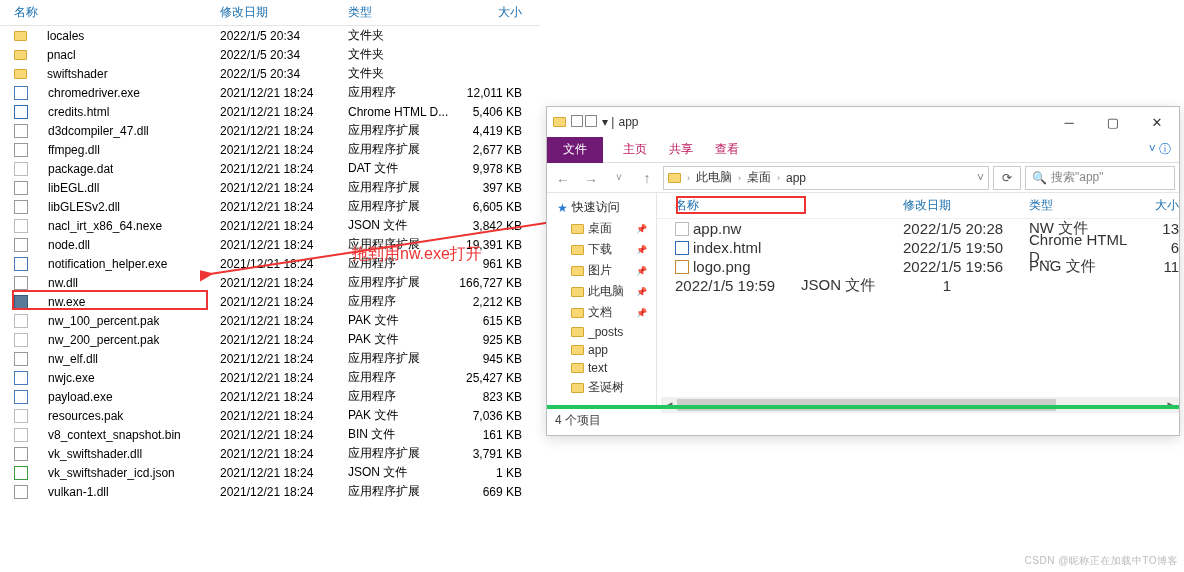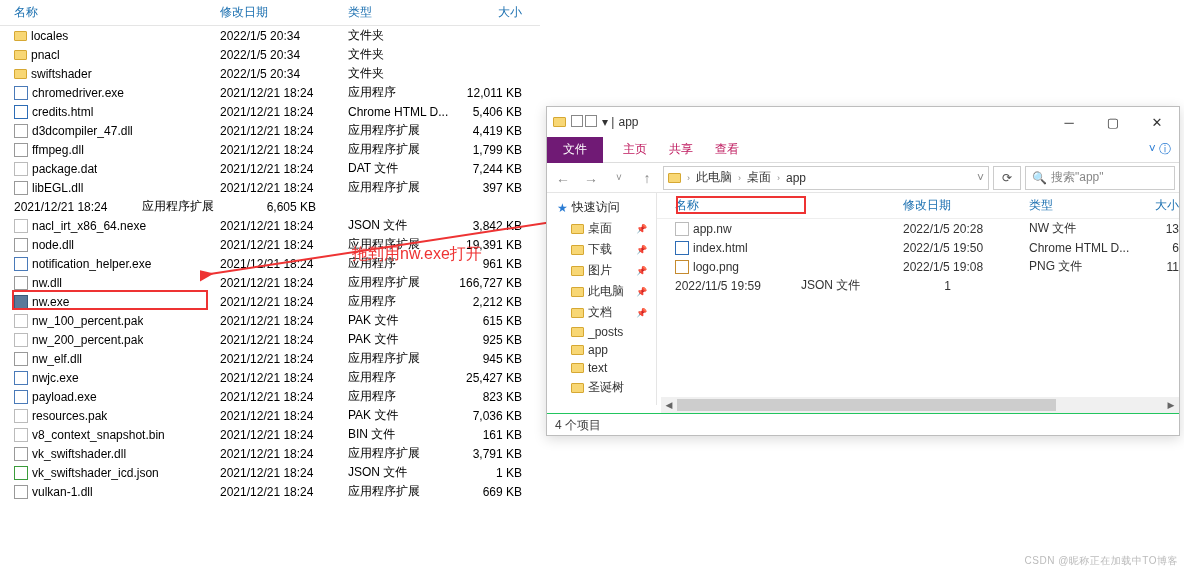--- a/index.html
+++ b/index.html
@@ -34,21 +34,21 @@
   .cs { width: 80px; text-align: right; padding-right:8px;}
   .file-list { }
   .file-row {
     display: flex;
     align-items: center;
     padding: 1px 0 1px 14px;
     height: 19px;
     font-size: 12px;
     color: #000;
   }
-  .file-row .cn { display:flex; align-items:center; gap:4px; }
+  .file-row .cn { display:flex; align-items:center; gap:20px; }
   .ico { width:14px; height:14px; display:inline-flex; align-items:center; justify-content:center; font-size:11px; }
   .ico-folder { background:#f8d775; border:1px solid #d6a833; border-radius:1px; width:13px; height:10px; }
   .ico-dll { background:#fff; border:1px solid #999; }
   .ico-exe { background:#fff; border:1px solid #4a7ab8; }
   .ico-file { background:#fff; border:1px solid #bbb; }
   .ico-html { background:#fff; border:1px solid #2d6cb5; }
   .ico-json { background:#fff; border:1px solid #3a9b3a; }
   .ico-png { background:#fff; border:1px solid #c58a2e; }
   .ico-nw { background:#5a7a9a; border:1px solid #3a5a7a; }
   .highlight-nw {
@@ -95,24 +95,24 @@
   .search-box { width:150px; height:24px; border:1px solid #ccc; display:flex; align-items:center; padding:0 6px; color:#888; gap:4px;}
   .explorer-body { display:flex; height:212px; }
   .nav-pane { width:114px; border-right:1px solid #e5e5e5; padding:4px 0; overflow:hidden;}
   .nav-item { display:flex; align-items:center; gap:4px; padding:2px 4px 2px 10px; font-size:12px; color:#222;}
   .nav-item.sub { padding-left:24px; color:#333;}
   .nav-star { color:#2b7cd3; }
   .pin { color:#999; font-size:9px; margin-left:auto; margin-right:4px;}
   .content-pane { flex:1; display:flex; flex-direction:column;}
   .r-header { display:flex; padding:4px 0 4px 18px; color:#1a6fb0; font-size:12px; border-bottom:1px solid #eee;}
   .rn { width:228px;} .rd { width:126px;} .rt { width:110px;} .rs { width:40px; text-align:right;}
-  .r-row { display:flex; align-items:center; padding:1px 0 1px 18px; height:19px; font-size:12px;}
+  .r-row { display:flex; align-items:center; padding:1px 0 1px 18px; height:19px; font-size:15px;}
   .r-row .rn { display:flex; align-items:center; gap:4px;}
   .highlight-app { position:absolute; left:676px; top:196px; width:130px; height:18px; border:2px solid #e33; pointer-events:none;}
-  .statusbar { height:22px; border-top:1px solid #22c55e; padding:3px 8px; font-size:12px; color:#444; position:absolute; bottom:0; left:0; right:0;}
+  .statusbar { height:22px; border-top:4px solid #22c55e; padding:3px 8px; font-size:12px; color:#444; position:absolute; bottom:8px; left:0; right:0;}
   .scrollbar { position:absolute; bottom:22px; left:114px; right:0; height:16px; background:#f0f0f0; display:flex; align-items:center;}
   .scrollbar .sb-btn{ width:16px; height:16px; display:flex; align-items:center; justify-content:center; color:#666; font-size:9px;}
   .scrollbar .sb-track{ flex:1; height:16px; background:#f0f0f0; position:relative;}
   .scrollbar .sb-thumb{ position:absolute; left:0; width:78%; height:12px; top:2px; background:#cdcdcd;}
   
   .annotation-text { position:absolute; left:352px; top:244px; color:#e33; font-size:16px; font-weight:500;}
   .arrow-svg { position:absolute; left:200px; top:192px; width:480px; height:100px; pointer-events:none;}
   
   .watermark { position:absolute; right:6px; bottom:4px; color:#bbb; font-size:10px; letter-spacing:0.5px;}
 </style>
@@ -181,41 +181,45 @@
         <span class="ct">应用程序扩展</span>
         <span class="cs">4,419 KB</span>
       </div>
       <div class="file-row">
         <span class="cn">
           <span class="ico ico-dll"></span>
           <span>ffmpeg.dll</span>
         </span>
         <span class="cd">2021/12/21 18:24</span>
         <span class="ct">应用程序扩展</span>
-        <span class="cs">1,799 KB</span>
+        <span class="cs">2,677 KB</span>
       </div>
       <div class="file-row">
         <span class="cn">
           <span class="ico ico-file"></span>
           <span>package.dat</span>
         </span>
         <span class="cd">2021/12/21 18:24</span>
         <span class="ct">DAT 文件</span>
-        <span class="cs">7,244 KB</span>
+        <span class="cs">9,978 KB</span>
       </div>
       <div class="file-row">
         <span class="cn">
           <span class="ico ico-dll"></span>
           <span>libEGL.dll</span>
         </span>
         <span class="cd">2021/12/21 18:24</span>
         <span class="ct">应用程序扩展</span>
         <span class="cs">397 KB</span>
       </div>
       <div class="file-row">
+        <span class="cn">
+          <span class="ico ico-dll"></span>
+          <span>libGLESv2.dll</span>
+        </span>
         <span class="cd">2021/12/21 18:24</span>
         <span class="ct">应用程序扩展</span>
         <span class="cs">6,605 KB</span>
       </div>
       <div class="file-row">
         <span class="cn">
           <span class="ico ico-file"></span>
           <span>nacl_irt_x86_64.nexe</span>
         </span>
         <span class="cd">2021/12/21 18:24</span>
@@ -476,26 +480,26 @@
             </span>
             <span class="rd">2022/1/5 19:50</span>
             <span class="rt">Chrome HTML D...</span>
             <span class="rs">6</span>
           </div>
           <div class="r-row">
             <span class="rn">
               <span class="ico ico-png"></span>
               <span>logo.png</span>
             </span>
-            <span class="rd">2022/1/5 19:08</span>
+            <span class="rd">2022/1/5 19:56</span>
             <span class="rt">PNG 文件</span>
             <span class="rs">11</span>
           </div>
           <div class="r-row">
-            <span class="rd">2022/11/5 19:59</span>
+            <span class="rd">2022/1/5 19:59</span>
             <span class="rt">JSON 文件</span>
             <span class="rs">1</span>
           </div>
         </div>
     </div>
   </div>
   <div class="scrollbar">
     <div class="sb-btn">◀</div>
     <div class="sb-track">
         <div class="sb-thumb"></div>

